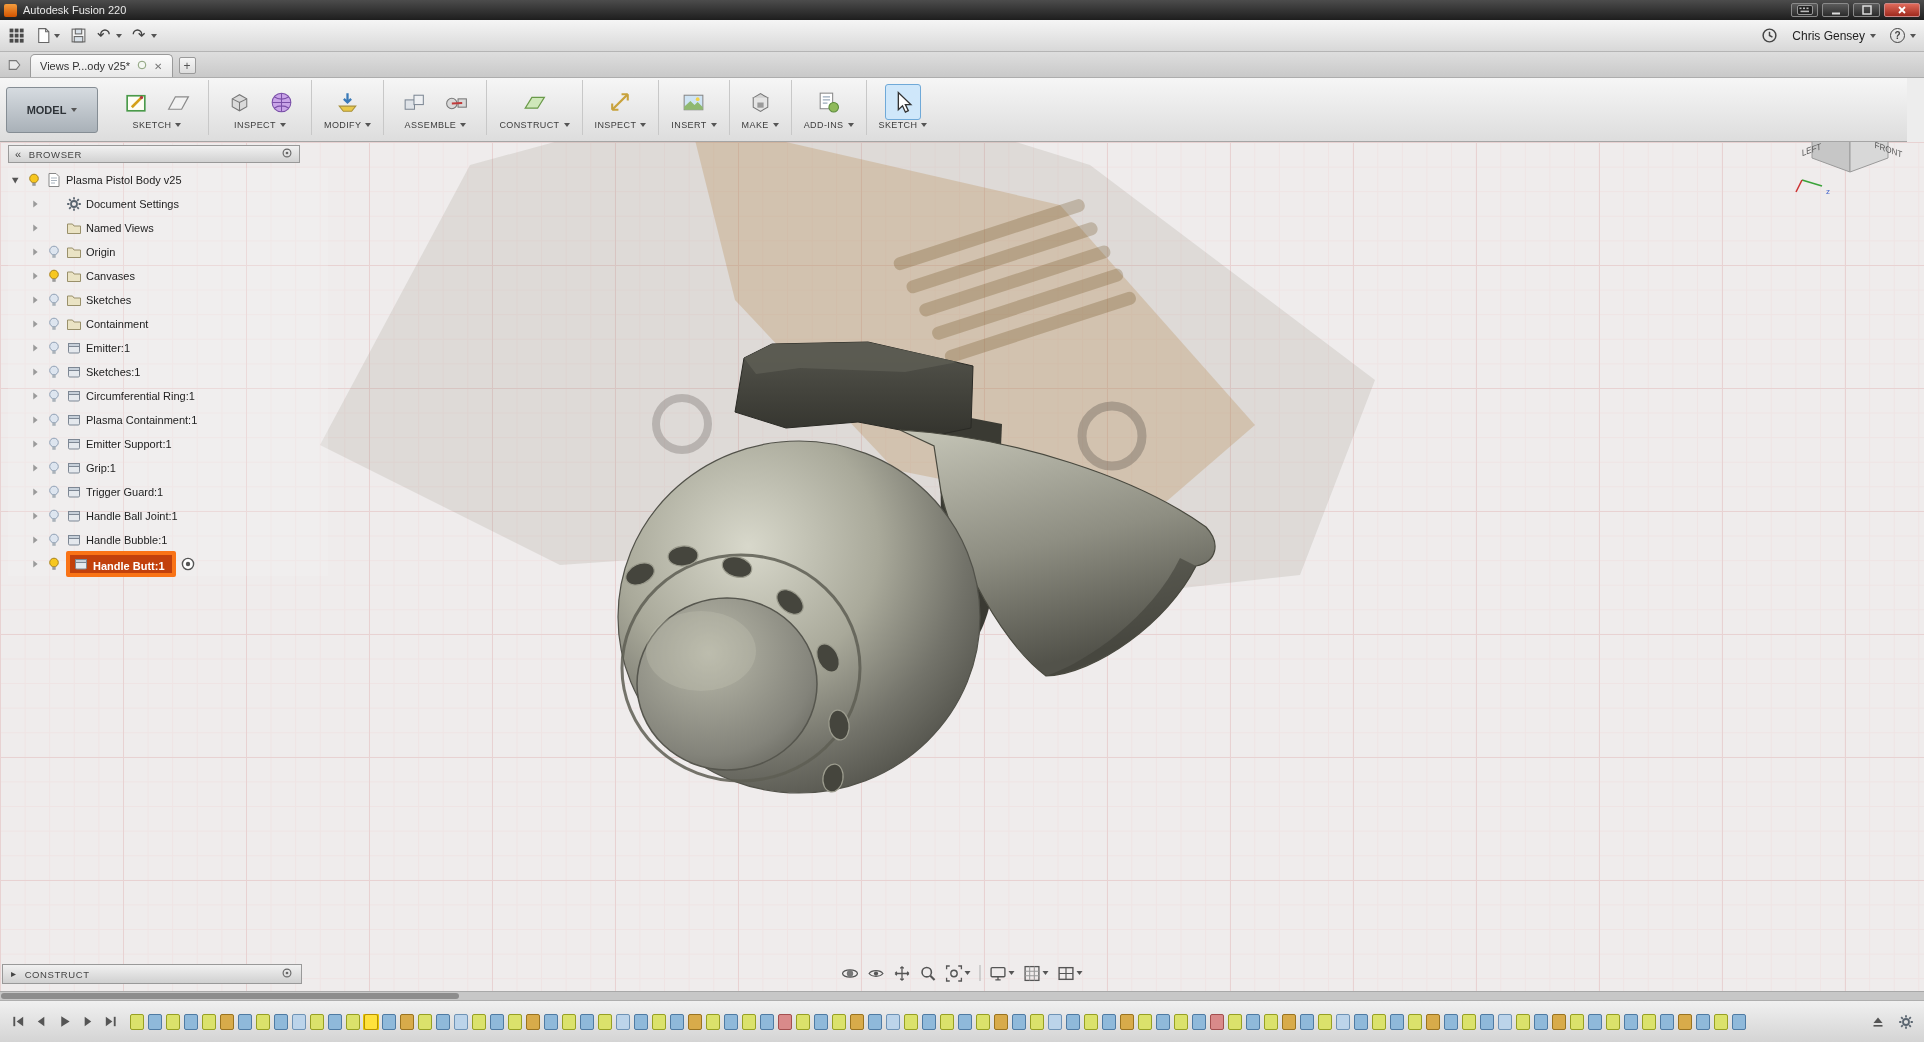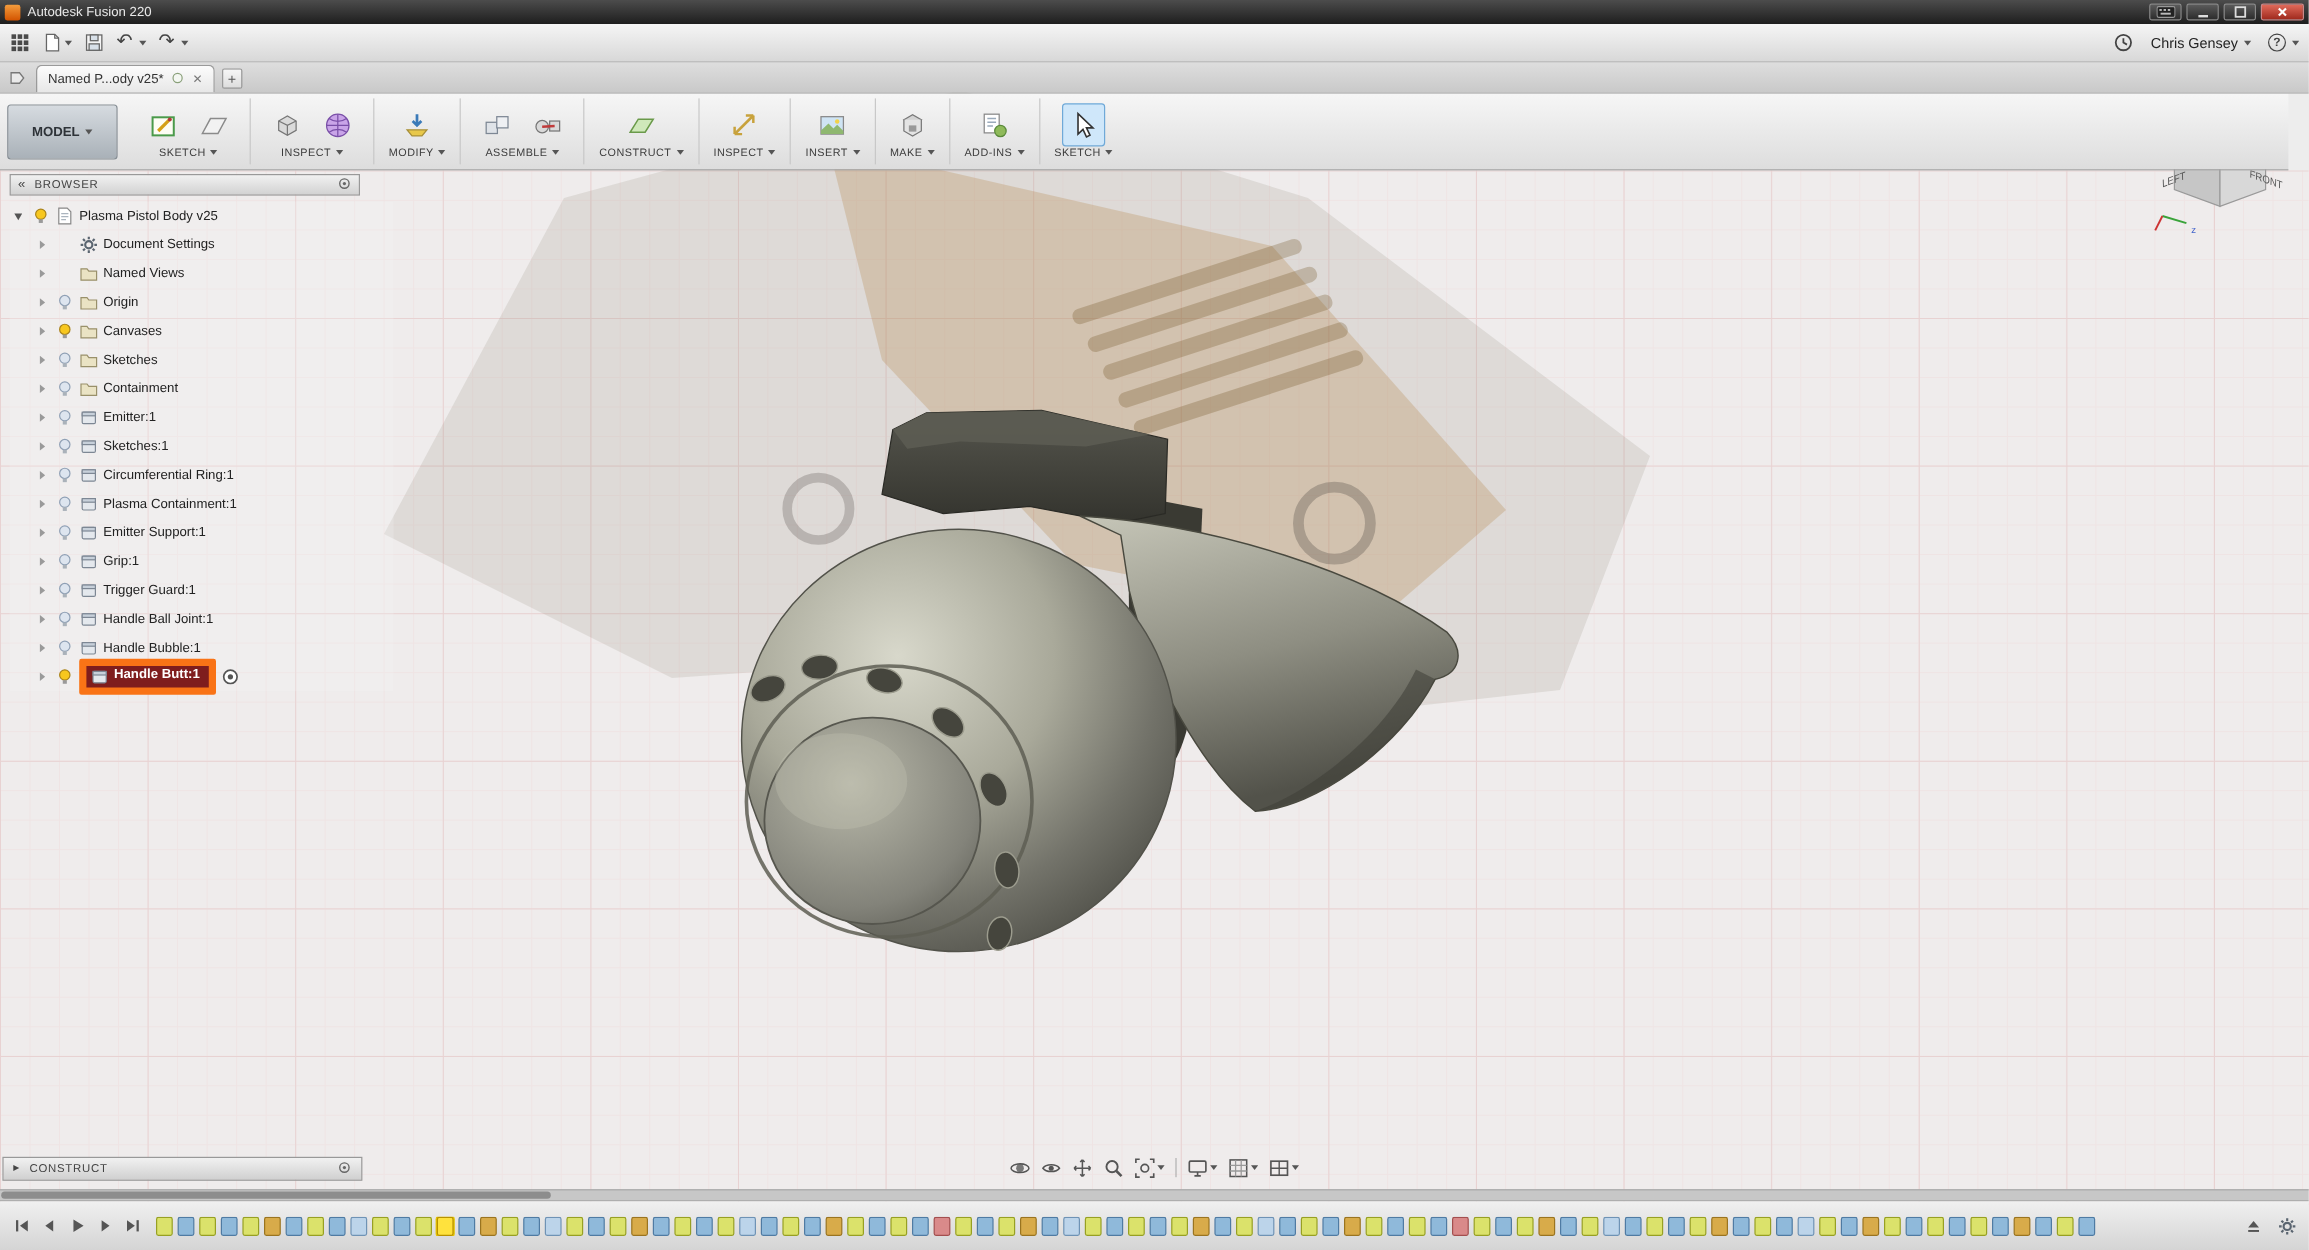--- a/index.html
+++ b/index.html
@@ -26,21 +26,21 @@
   .helpcirc{width:15px;height:15px;border-radius:50%;border:1.5px solid #444;display:flex;align-items:center;justify-content:center;font-size:10px;font-weight:bold;color:#444}
 
   
   .tabbar{position:absolute;top:52px;left:0;right:0;height:26px;background:linear-gradient(#dedede,#c9c9c9);border-bottom:1px solid #adadad;display:flex;align-items:flex-end;padding:0 4px;gap:6px;z-index:28}
   .paneltoggle{width:20px;height:20px;margin-bottom:2px;display:flex;align-items:center;justify-content:center}
   .tab{height:23px;background:linear-gradient(#fcfcfc,#e7e7e7);border:1px solid #9a9a9a;border-bottom:none;border-radius:5px 5px 0 0;display:flex;align-items:center;gap:7px;padding:0 9px;font-size:11px;color:#333}
   .tabclose{font-size:10px;color:#777}
   .newtab{width:17px;height:17px;margin-bottom:3px;border:1px solid #9a9a9a;border-radius:2px;background:linear-gradient(#f6f6f6,#ddd);display:flex;align-items:center;justify-content:center;font-size:12px;color:#555;line-height:1}
 
   
-  .ribbon{position:absolute;top:78px;left:0;right:17px;height:64px;background:linear-gradient(#f6f6f6,#dddddd);border-bottom:1px solid #a5a5a5;display:flex;align-items:center;padding:18px 6px;z-index:27}
+  .ribbon{position:absolute;top:78px;left:0;right:17px;height:64px;background:linear-gradient(#f6f6f6,#dddddd);border-bottom:1px solid #a5a5a5;display:flex;align-items:flex-start;padding:2px 6px;z-index:27}
   .model-btn{width:92px;height:46px;align-self:center;margin-right:8px;background:linear-gradient(#d6dbe0,#a9b1b8);border:1px solid #858d94;border-radius:3px;display:flex;align-items:center;justify-content:center;gap:5px;font-size:11px;font-weight:bold;color:#2e3338}
   .rgroup{display:flex;flex-direction:column;align-items:center;justify-content:space-between;padding:4px 12px 5px;border-right:1px solid #c8c8c8;position:relative}
   .rgroup:last-child{border-right:none}
   .ricons{display:flex;gap:6px;align-items:center;flex:1}
   .rbtn{width:36px;height:36px;border-radius:3px;display:flex;align-items:center;justify-content:center}
   .rbtn svg{width:27px;height:27px}
   .rbtn.active{background:#cfe7fa;border:1px solid #6fa9d8}
   .rlabel{font-size:9px;color:#3c3c3c;display:flex;align-items:center;gap:4px;letter-spacing:.4px;white-space:nowrap}
 
   
@@ -55,21 +55,21 @@
 
   
   .browser-header{position:absolute;left:8px;top:145px;width:292px;height:18px;background:linear-gradient(#f1f1f1,#d2d2d2);border:1px solid #999;display:flex;align-items:center;font-size:9.5px;color:#444;letter-spacing:.6px;padding:0 6px;gap:7px;z-index:6}
   .bh-spacer{flex:1}
   .tree{position:absolute;left:8px;top:168px;width:320px;z-index:6;font-size:11px;color:#222;background:rgba(244,243,242,0.25)}
   .trow{height:24px;display:flex;align-items:center;gap:4px}
   .twisty{width:14px;height:14px;flex:none;display:flex;align-items:center;justify-content:center}
   .indent{width:16px;flex:none}
   .sicon{width:16px;height:16px;flex:none}
   .tlabel{white-space:nowrap}
-  .selbox{display:flex;align-items:flex-start;gap:4px;background:#7f1d1d;border:6px solid #f97316;border-radius:2px;color:#fff;font-weight:bold;padding:1px 7px 1px 3px}
+  .selbox{display:flex;align-items:flex-end;gap:4px;background:#c2410c;border:4px solid #f97316;border-radius:2px;color:#fff;font-weight:bold;padding:1px 7px 1px 3px}
   .selbox .tlabel{color:#fff}
 
   
   .comments{position:absolute;left:2px;top:964px;width:300px;height:20px;background:linear-gradient(#f1f1f1,#d0d0d0);border:1px solid #999;display:flex;align-items:center;font-size:9.5px;color:#444;letter-spacing:.6px;padding:0 8px;gap:8px;z-index:7}
 
   
   .navbar{position:absolute;top:964px;left:50%;transform:translateX(-50%);display:flex;gap:9px;align-items:center;z-index:6}
   .nbtn{height:18px;display:flex;align-items:center;gap:2px}
   .nbtn svg{width:17px;height:17px}
   .nsep{width:1px;height:16px;background:#b0b0b0}
@@ -249,21 +249,21 @@
   </div>
 </div>
 
 <div class="tabbar">
   <span class="paneltoggle">
     <svg width="15" height="14" viewBox="0 0 16 16">
         <path d="M2 3 H10 L14 8 L10 13 H2 Z" fill="#e9e9e9" stroke="#777" stroke-width="1.2"></path>
       </svg>
   </span>
   <div class="tab">
-    <span class="tlabel">Named P...ody v25*</span>
+    <span class="tlabel">Views P...ody v25*</span>
     <span>
       <svg width="10" height="10" viewBox="0 0 10 10">
           <circle cx="5" cy="5" r="3.8" fill="#f4f7f2" stroke="#8aa07a"></circle>
         </svg>
     </span>
     <span class="tabclose">✕</span>
   </div>
   <span class="newtab">+</span>
 </div>
 

